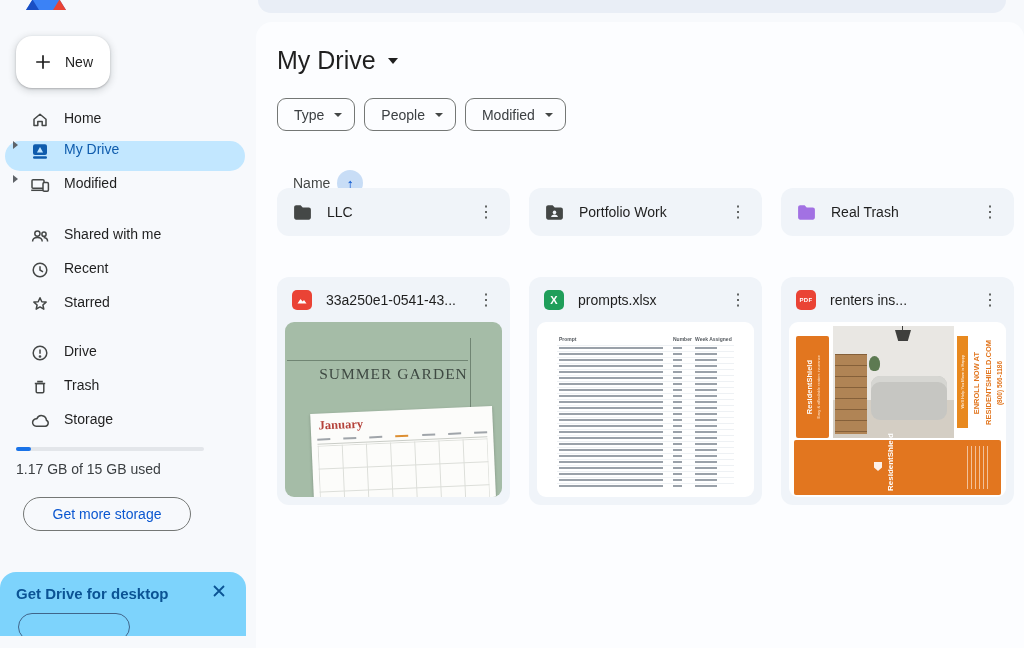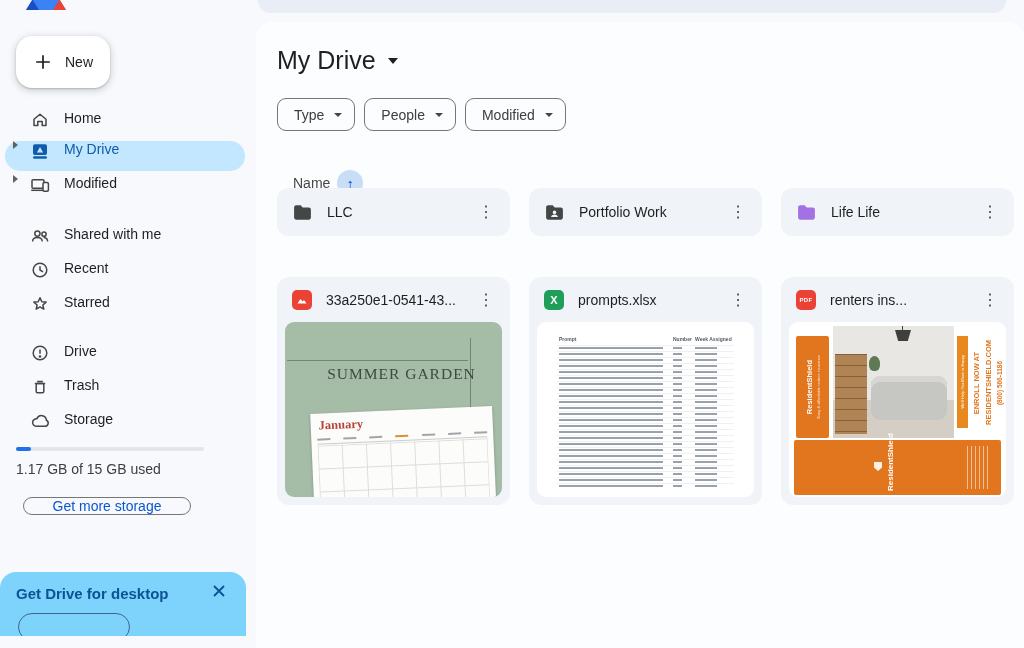--- a/index.html
+++ b/index.html
@@ -31,21 +31,21 @@
     display:block; width:0; height:0;
     border-left:5px solid #5f6368; border-top:4px solid transparent; border-bottom:4px solid transparent;
   }
   .nav-row .nicon { width:20px; height:20px; margin-left:5px; display:flex; align-items:center; justify-content:center; }
   .nav-row .nlabel { margin-left:14px; font-size:14px; color:#1f1f1f; }
   .nav-row.active .nlabel { color:#0f5cad; font-weight:500; }
   .progress { position:absolute; left:16px; top:447px; width:188px; height:4px; border-radius:2px; background:#e3e6ea; }
   .progress .fill { height:4px; border-radius:2px; background:#1a73e8; width:8%; }
   .usage { position:absolute; left:16px; top:461px; font-size:14px; color:#3c4043; }
   .get-more {
-    position:absolute; left:23px; top:497px; width:168px; height:18px;
+    position:absolute; left:23px; top:497px; width:168px; height:34px;
     border:1px solid #747775; border-radius:17px; background:transparent; cursor:pointer;
     font-size:14px; font-weight:500; color:#0b57d0; font-family:"Liberation Sans", sans-serif;
   }
   .banner {
     position:absolute; left:0; top:572px; width:246px; height:64px;
     background:#7dd3fc; border-radius:16px 16px 0 0; overflow:hidden;
   }
   .banner .btitle { position:absolute; left:16px; top:13px; font-size:15px; font-weight:700; color:#0b5394; }
   .banner .close { position:absolute; right:18px; top:10px; width:18px; height:18px; cursor:pointer; display:flex; align-items:center; justify-content:center; }
   .banner .bbtn { position:absolute; left:18px; top:41px; width:112px; height:28px; border:1.5px solid #40658a; border-radius:14px; background:transparent; cursor:pointer; }
@@ -78,21 +78,21 @@
   .file-head { height:45px; display:flex; align-items:center; padding:0 13px 0 15px; }
   .badge { width:20px; height:20px; border-radius:5px; display:flex; align-items:center; justify-content:center; }
   .badge.img { background:#ea4335; }
   .badge.xls { background:#1f9e5a; color:#fff; font-size:11px; font-weight:700; }
   .badge.pdf { background:#ea4335; color:#fff; font-size:6px; font-weight:700; letter-spacing:.3px; }
   .thumb { position:absolute; left:8px; top:45px; width:217px; height:175px; border-radius:9px; overflow:hidden; background:#fff; }
   
   .t1 { background:#a5bca7; }
   .t1 .hline { position:absolute; left:2px; top:38px; width:181px; height:1px; background:rgba(70,88,72,.55); }
   .t1 .vline { position:absolute; left:185px; top:16px; width:1px; height:70px; background:rgba(70,88,72,.55); }
-  .t1 .heading { position:absolute; left:8px; top:43px; width:100%; text-align:center; font-family:"Liberation Serif", serif; font-size:15.5px; letter-spacing:1px; color:#3f4a43; }
+  .t1 .heading { position:absolute; left:0; top:43px; width:100%; text-align:center; font-family:"Liberation Serif", serif; font-size:15.5px; letter-spacing:1px; color:#3f4a43; }
   .t1 .sheet { position:absolute; left:25px; top:84px; width:182px; height:98px; background:#fcfcfa; transform:rotate(-2.5deg); transform-origin:top right; box-shadow:0 1px 3px rgba(0,0,0,.25); padding:5px 8px; }
   .t1 .month { font-family:"Liberation Serif", serif; font-weight:700; font-size:12.5px; color:#b5433b; }
   .t1 .dayrow { position:absolute; left:6px; right:6px; top:25px; display:flex; justify-content:space-between; border-bottom:1px solid #c9ccc6; padding-bottom:3px; }
   .t1 .dayrow i { display:block; width:13px; height:2px; background:#a0a5aa; }
   .t1 .dayrow i.hl { background:#dd8f33; }
   .t1 .grid { position:absolute; left:6px; right:6px; top:32px; bottom:0;
     background-image:linear-gradient(#dcded9 1px, transparent 1px), linear-gradient(90deg,#dcded9 1px, transparent 1px);
     background-size:24.2px 23px; }
   
   .t2 { background:#fff; }
@@ -320,21 +320,21 @@
     <span class="fname">Portfolio Work</span>
     <span class="kebab">⋮</span>
   </div>
 
   <div class="card folder-card c3">
     <span class="ficon">
       <svg width="21" height="21" viewBox="0 0 20 20">
           <path d="M2 5.2C2 4.1 2.9 3.2 4 3.2h4.2l2 2.1H16c1.1 0 2 .9 2 2v7.5c0 1.1-.9 2-2 2H4c-1.1 0-2-.9-2-2Z" fill="#a271e3"></path>
         </svg>
     </span>
-    <span class="fname">Life Life</span>
+    <span class="fname">Real Trash</span>
     <span class="kebab">⋮</span>
   </div>
 
   <div class="card file-card c1">
     <div class="file-head">
       <span class="badge img">
         <svg width="12" height="12" viewBox="0 0 12 12">
             <polygon points="1.5,9.5 4.5,5 6.6,7.6 8,6 10.5,9.5" fill="#fff"></polygon>
           </svg>
       </span>

